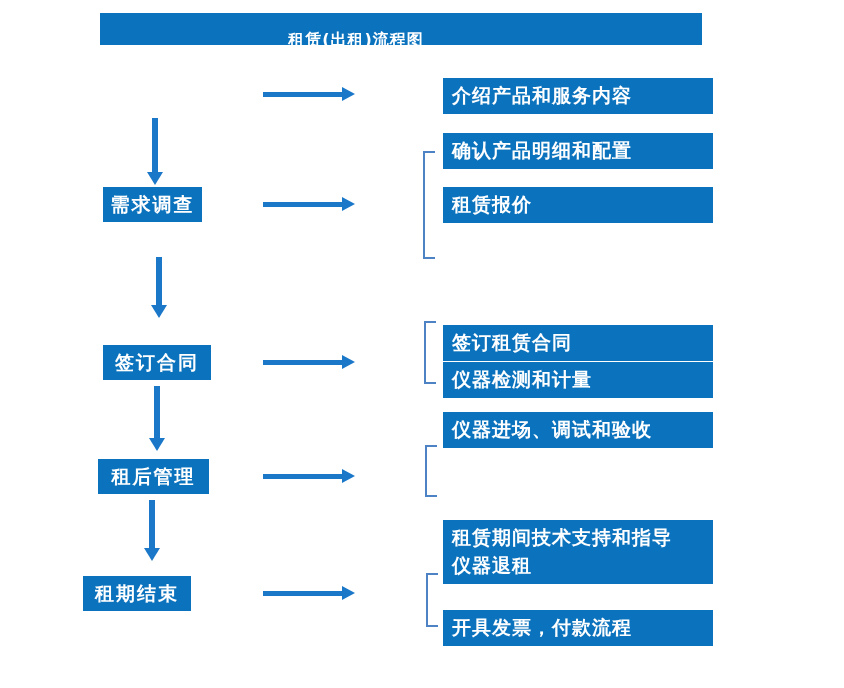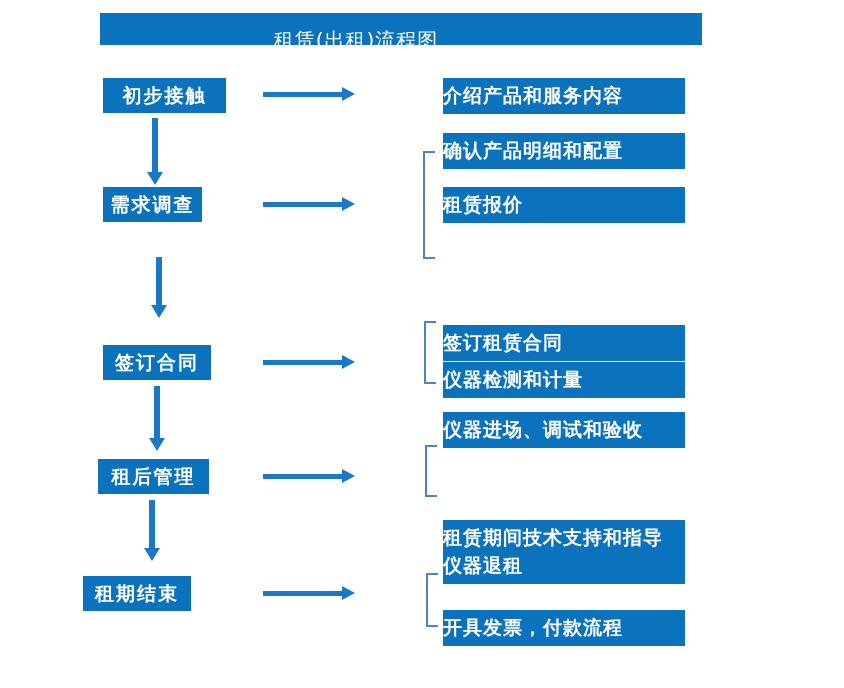--- a/index.html
+++ b/index.html
@@ -15,33 +15,33 @@
     background:#ffffff;
     font-family:"DejaVu Sans","Liberation Sans",sans-serif;
     overflow:hidden;
   }
   .title-bar{
     position:absolute;left:100px;top:13px;width:602px;height:32px;
     background:var(--box-fill);
     display:flex;align-items:center;justify-content:center;
   }
   .title-bar span{
-    color:var(--box-text);font-size:20px;font-weight:normal;
+    color:var(--box-text);font-size:16px;font-weight:bold;
     letter-spacing:1px;margin-right:90px;margin-top:22px;
   }
   .step-box{
     position:absolute;height:35px;background:var(--box-fill);
     display:flex;align-items:center;justify-content:center;
     color:var(--box-text);font-size:19px;font-weight:bold;letter-spacing:2px;
   }
   .detail-box{
-    position:absolute;left:443px;width:242px;height:36px;background:var(--box-fill);
+    position:absolute;left:443px;width:270px;height:36px;background:var(--box-fill);
     display:flex;align-items:center;
     color:var(--box-text);font-size:19px;font-weight:bold;letter-spacing:1px;
-    box-sizing:border-box;
+    padding-left:9px;box-sizing:border-box;
   }
   .s1{left:103px;top:78px;width:123px;}
   .s2{left:103px;top:187px;width:99px;}
   .s3{left:103px;top:345px;width:108px;}
   .s4{left:98px;top:459px;width:111px;}
   .s5{left:83px;top:576px;width:108px;}
   .d0{top:78px;}
   .d1{top:133px;}
   .d2{top:187px;}
   .d3{top:243px;}
@@ -99,21 +99,20 @@
 </style>
 </head>
 <body>
 
 <div class="canvas">
 
   <div class="title-bar">
     <span>租赁(出租)流程图</span>
   </div>
 
-  <div class="step-box s1">初步接触</div>
   <div class="step-box s2">需求调查</div>
   <div class="step-box s3">签订合同</div>
   <div class="step-box s4">租后管理</div>
   <div class="step-box s5">租期结束</div>
 
   <div class="detail-box d0">介绍产品和服务内容</div>
   <div class="detail-box d1">确认产品明细和配置</div>
   <div class="detail-box d2">租赁报价</div>
   <div class="detail-box d4">签订租赁合同</div>
   <div class="detail-box d5">仪器检测和计量</div>

